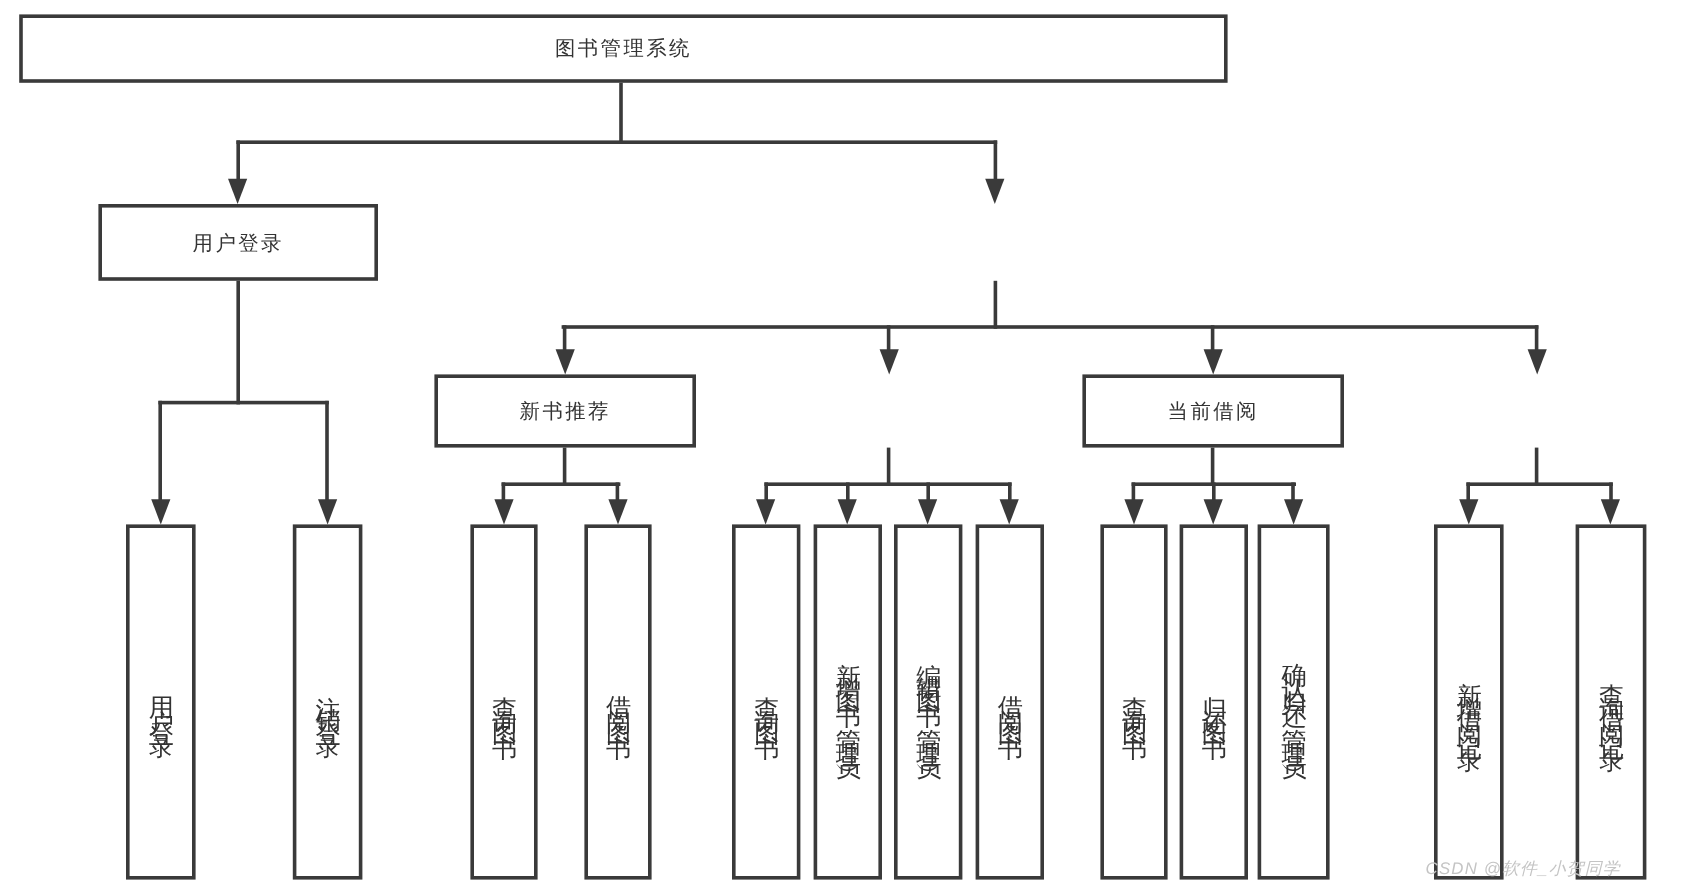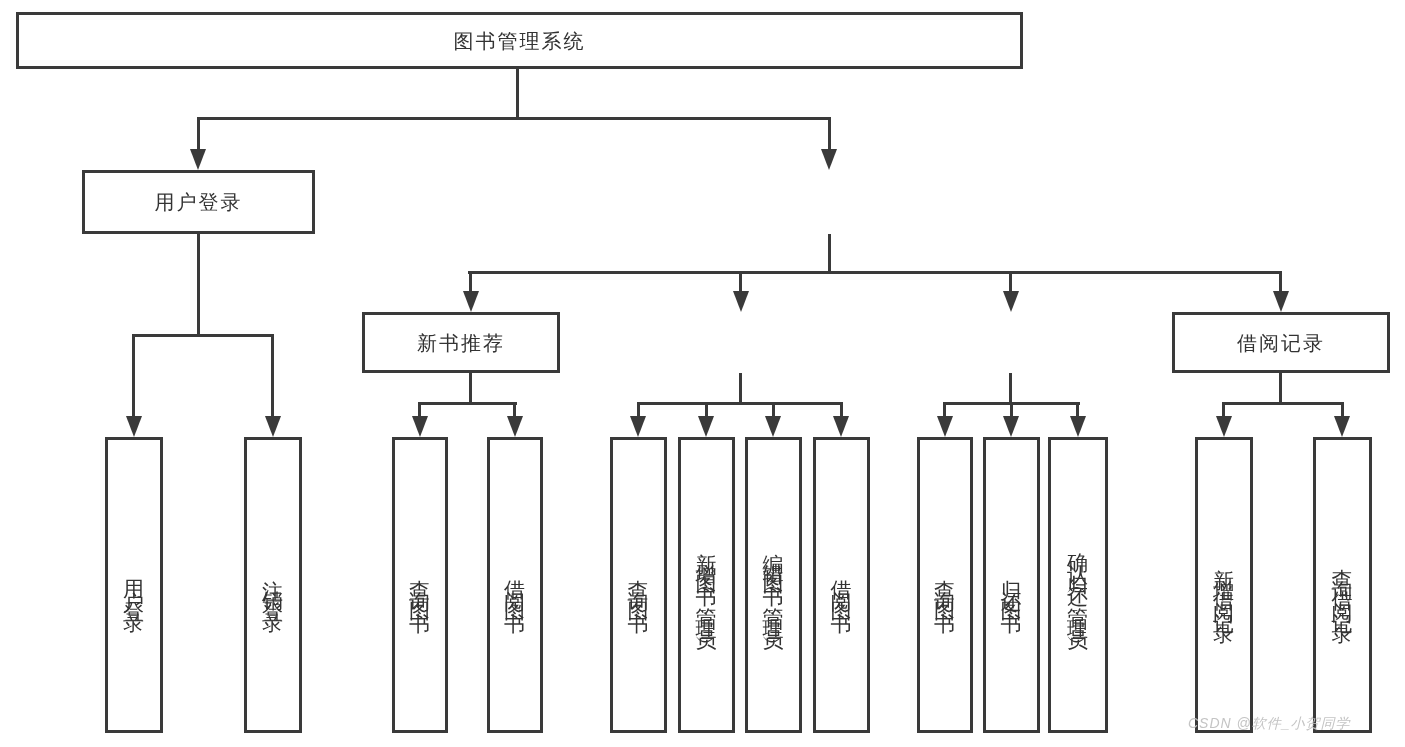--- a/index.html
+++ b/index.html
@@ -18,21 +18,21 @@
     overflow:hidden;
   }
   
   .box{
     position:absolute;
     border:3px solid var(--line);
     background:var(--background);
     display:flex;align-items:center;justify-content:center;
   }
   .box span{
-    font-size:20px;letter-spacing:2px;color:var(--text);
+    font-size:17px;letter-spacing:2px;color:var(--text);
     white-space:nowrap;line-height:1;
   }
   
   .leaf{
     position:absolute;
     top:437px;height:296px;
     border:3px solid var(--line);
     background:var(--background);
     display:flex;align-items:center;justify-content:center;
   }
@@ -66,25 +66,25 @@
 <div class="stage">
 
   <div class="box" style="left:16px;top:12px;width:1007px;height:57px">
     <span>图书管理系统</span>
   </div>
 
   <div class="box" style="left:82px;top:170px;width:233px;height:64px">
     <span>用户登录</span>
   </div>
 
-  <div class="box" style="left:362px;top:312px;width:198px;height:61px">
+  <div class="box" style="left:362px;top:312px;width:218px;height:61px">
     <span>新书推荐</span>
   </div>
-  <div class="box" style="left:1172px;top:312px;width:218px;height:61px">
-    <span>借阅记录</span>
+  <div class="box" style="left:902px;top:312px;width:218px;height:61px">
+    <span>当前借阅</span>
   </div>
 
   <div class="leaf" style="left:105px;width:58px">
     <span>用户登录</span>
   </div>
   <div class="leaf" style="left:244px;width:58px">
     <span>注销登录</span>
   </div>
 
   <div class="leaf" style="left:392px;width:56px">

